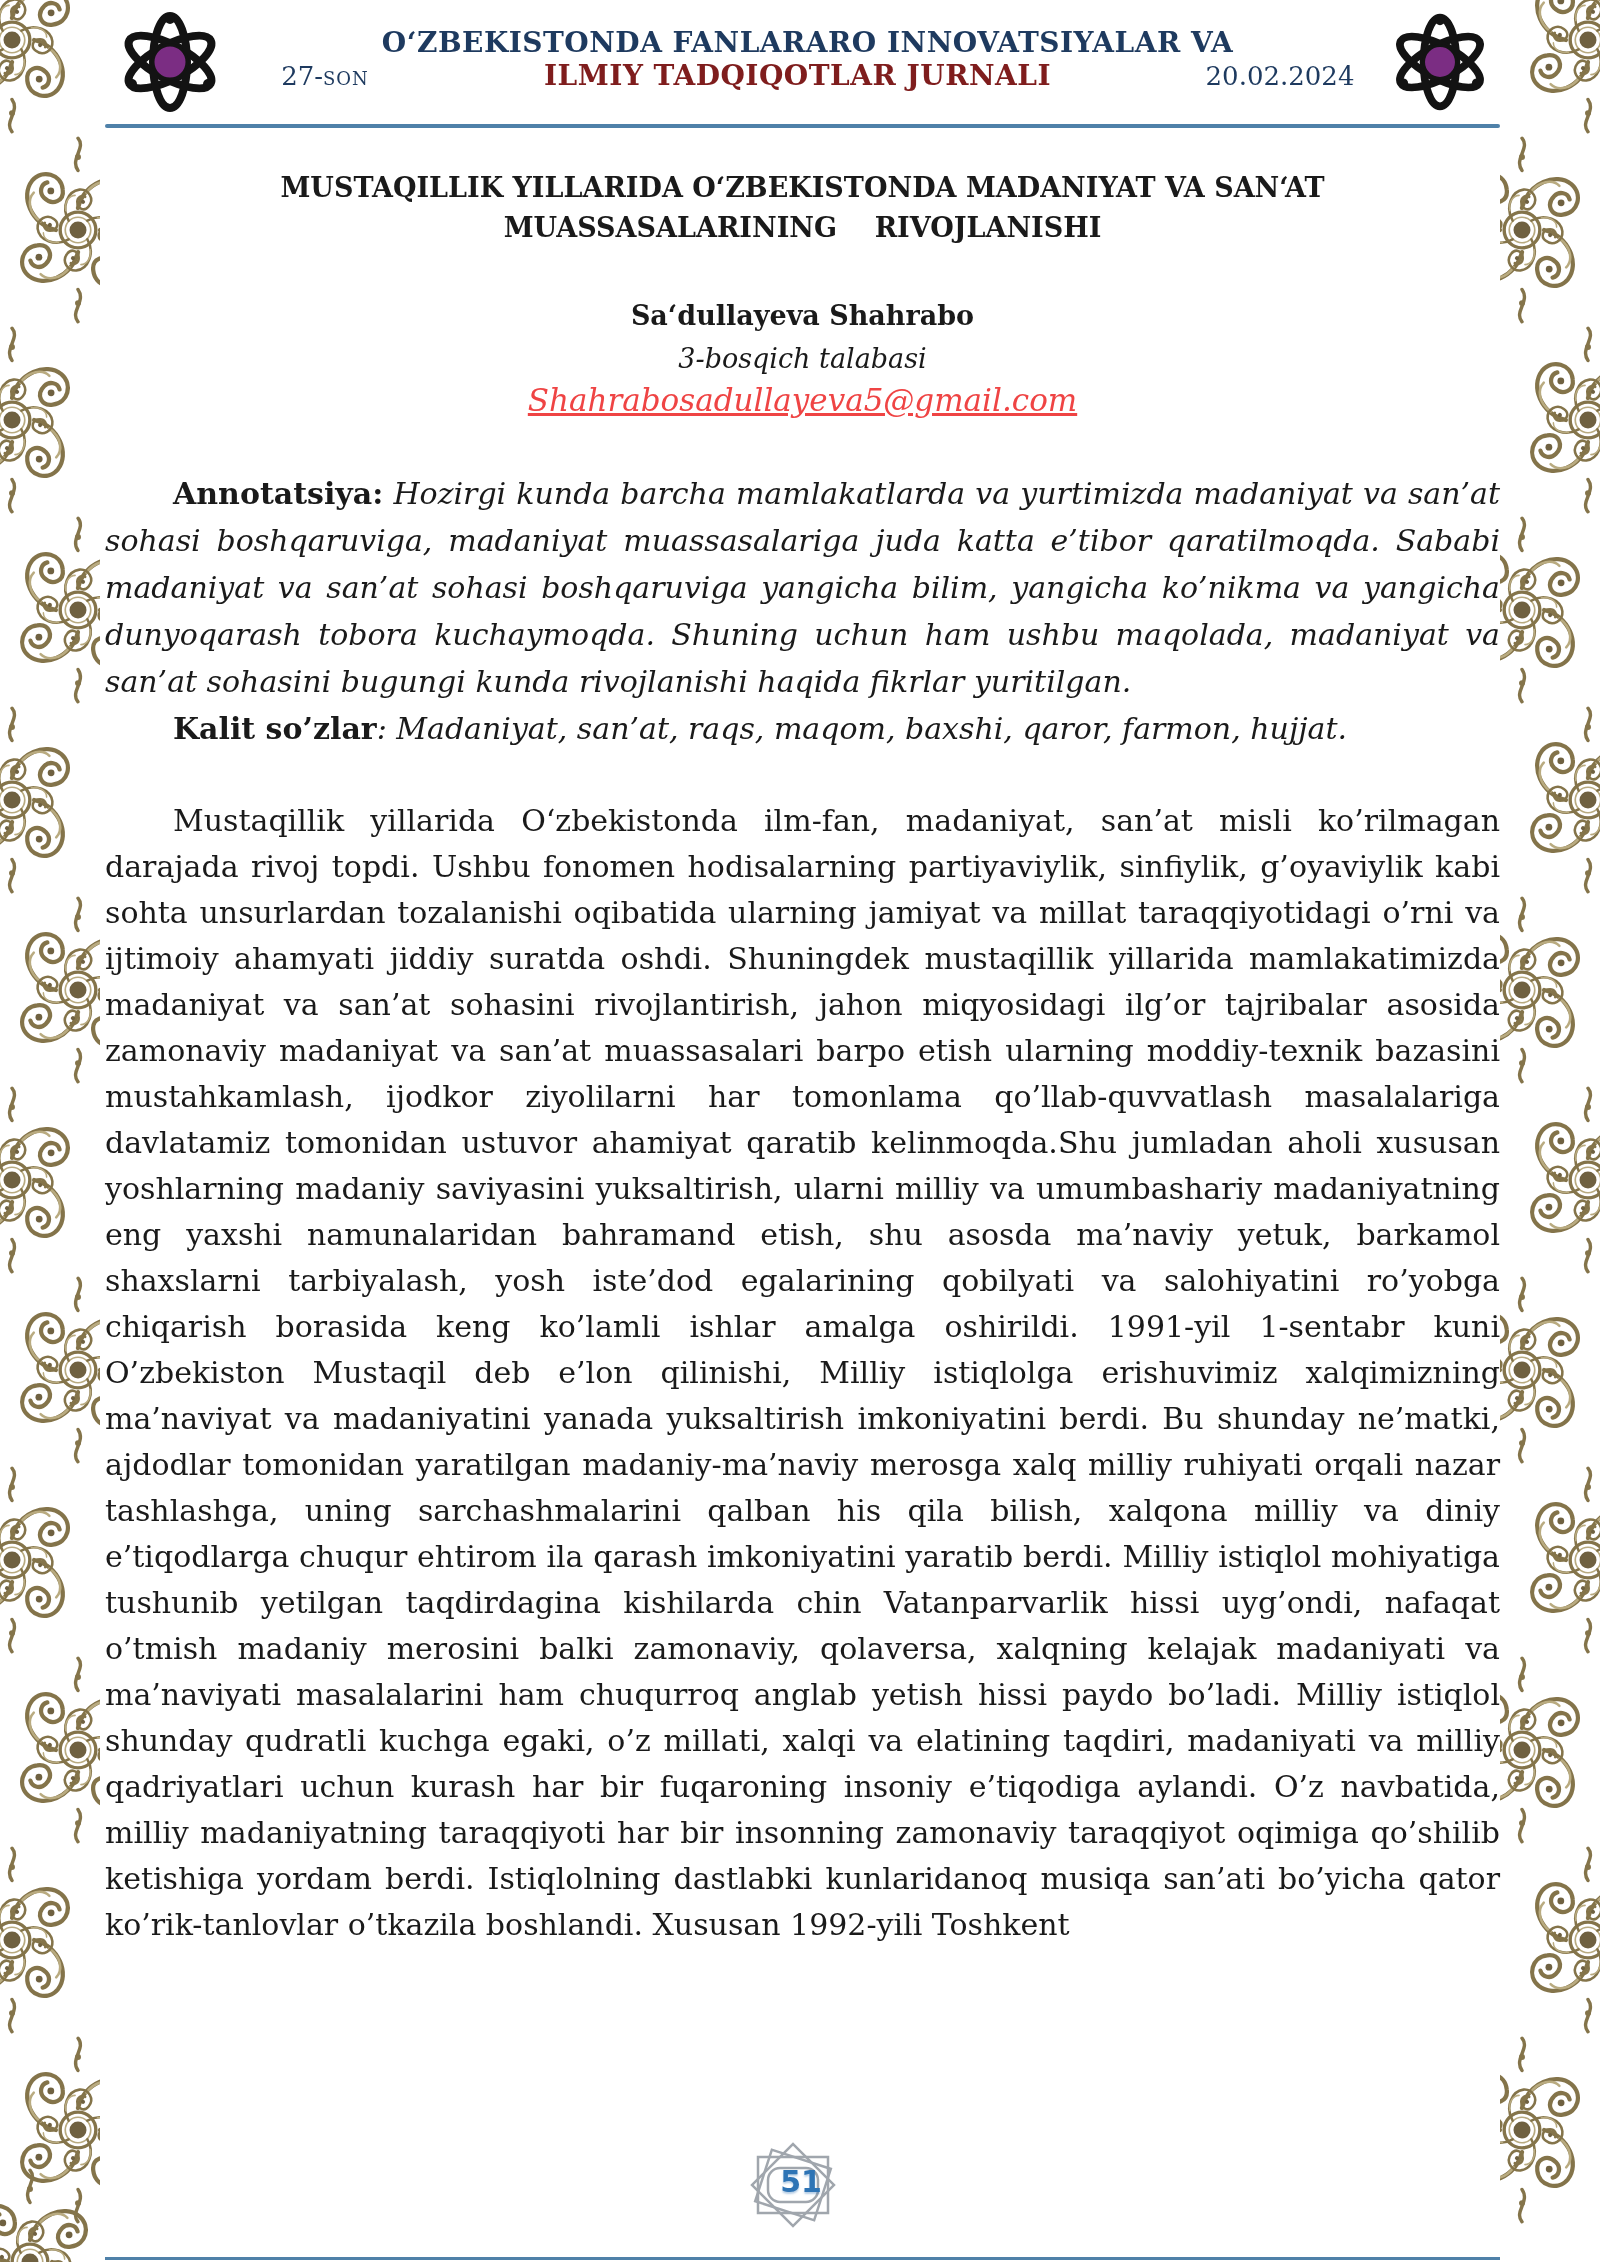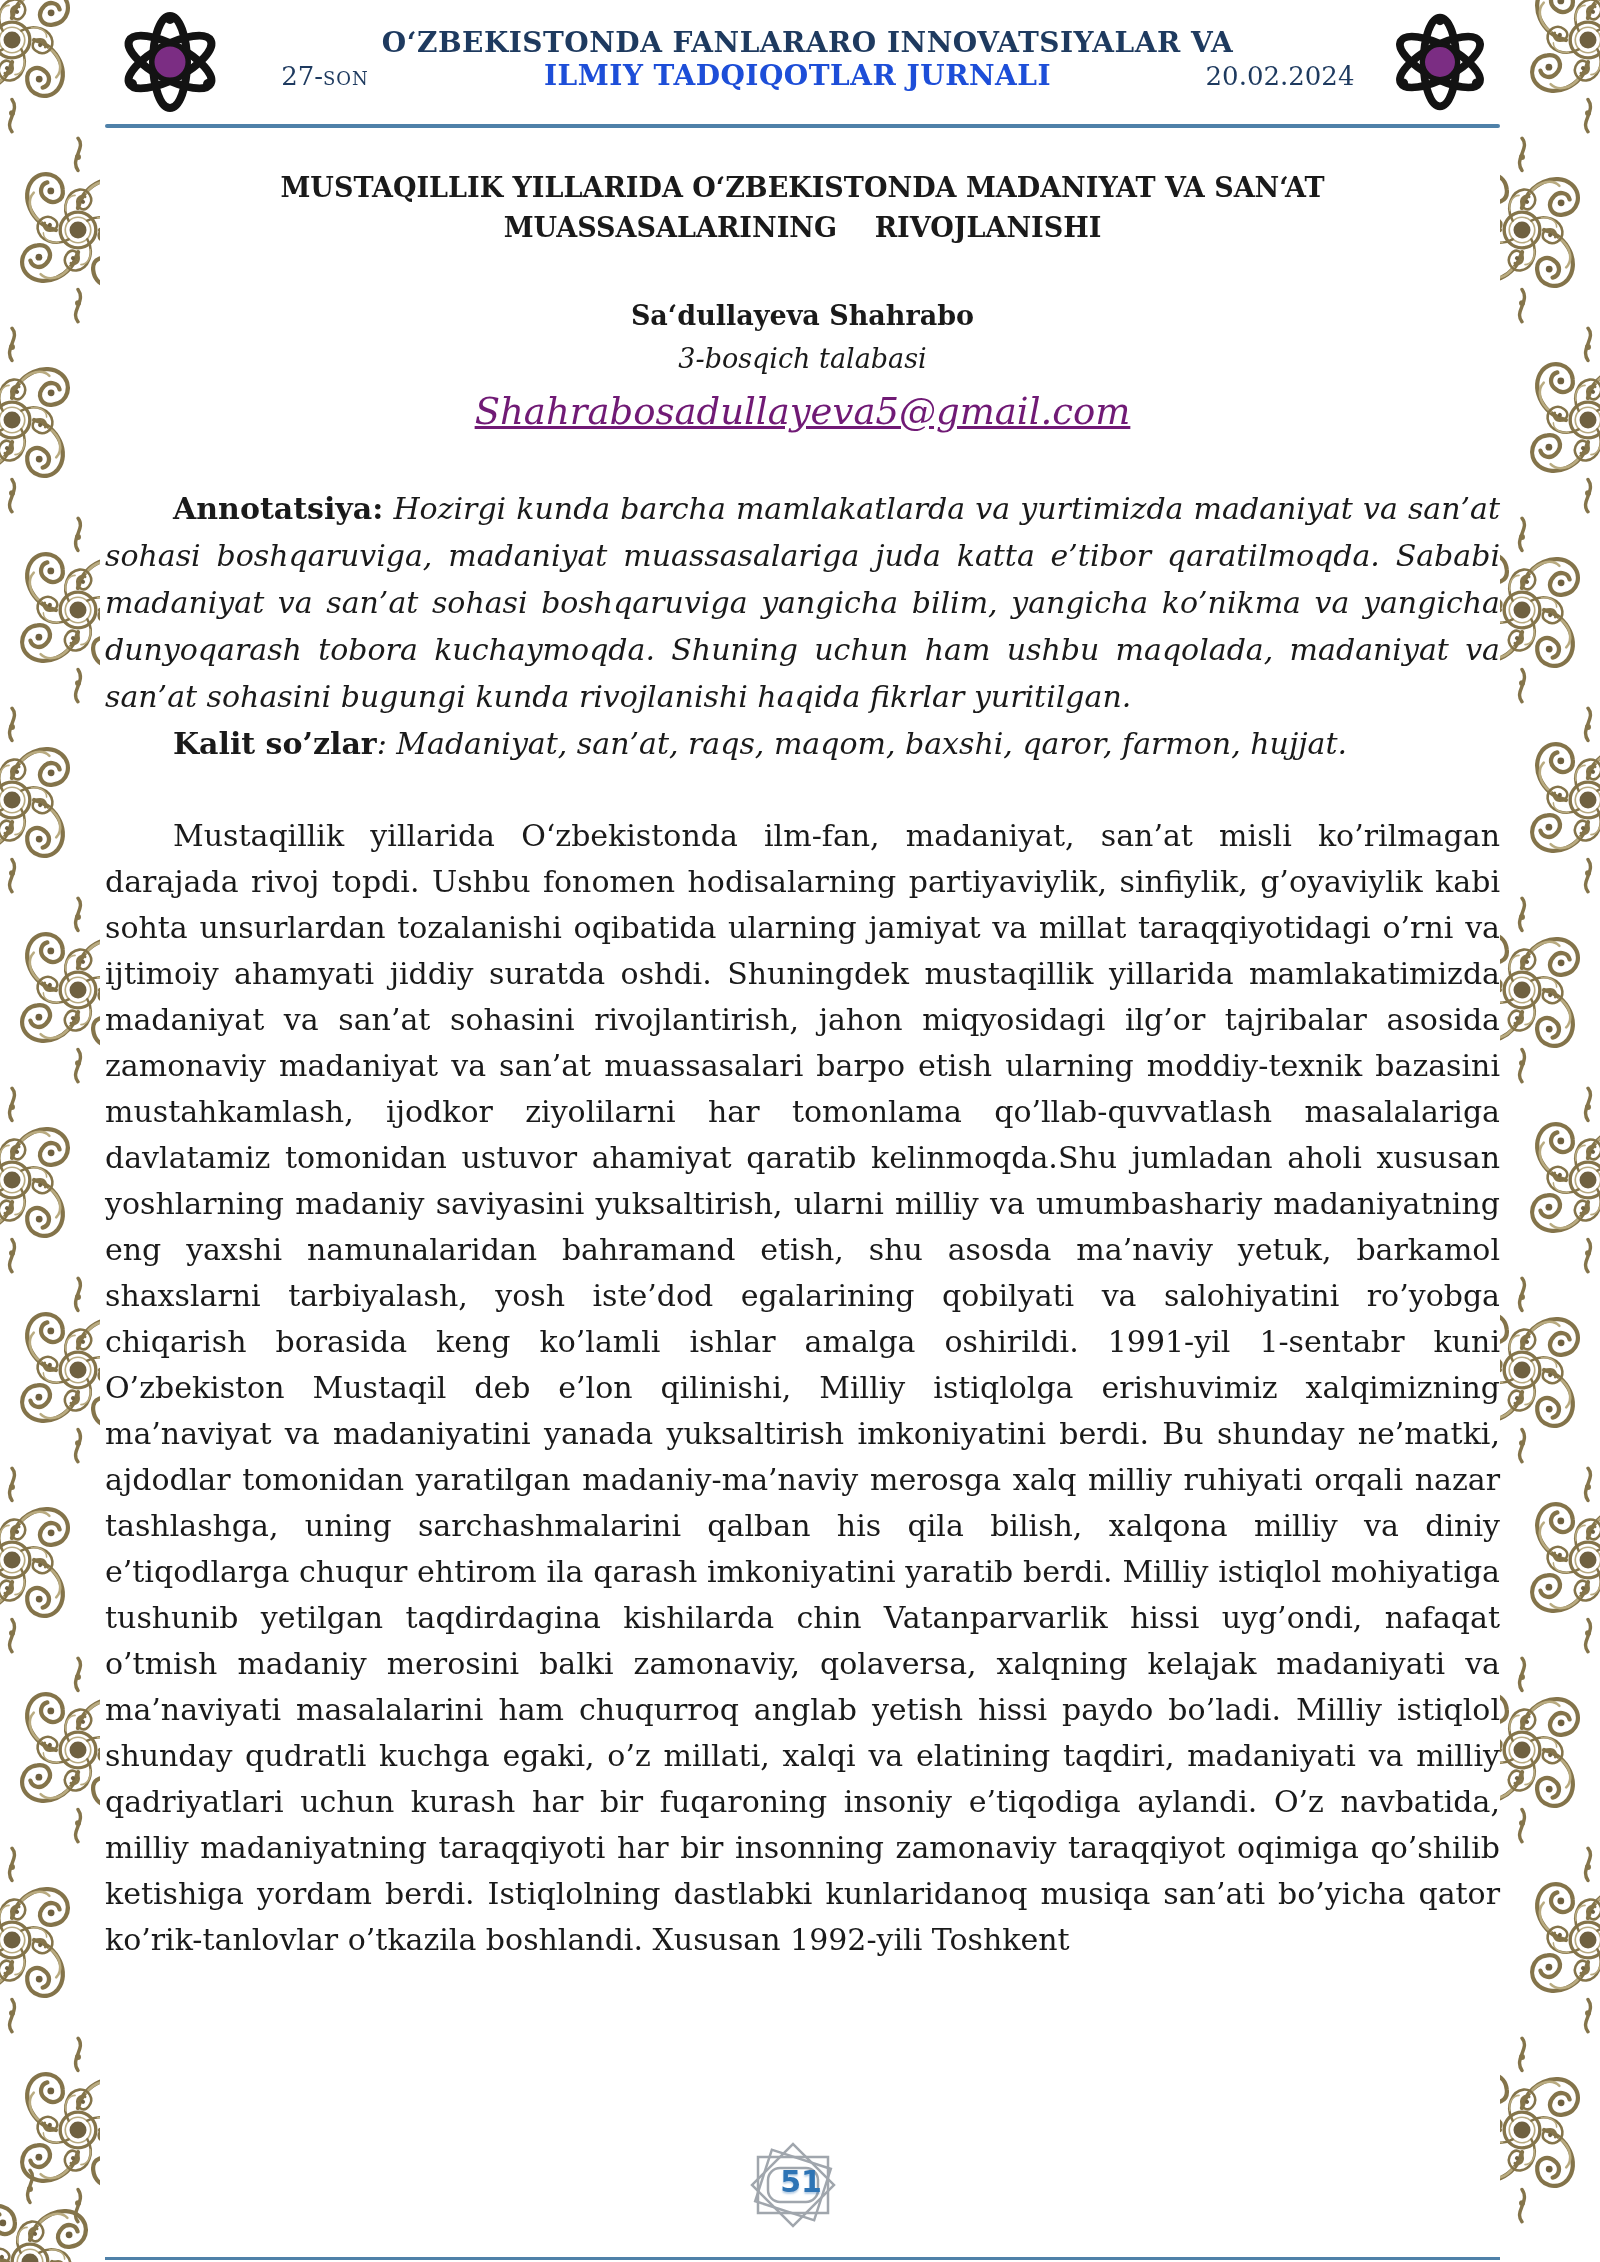--- a/index.html
+++ b/index.html
@@ -18,31 +18,31 @@
   .logo-box{width:130px;flex:0 0 auto;display:flex;justify-content:center;}
   .logo-box.right{width:120px;}
   .head-center{flex:1;padding-top:16px;}
   .head-line1{
     text-align:center;font-weight:bold;font-size:28px;letter-spacing:.5px;
     color:#1e3a5f;
   }
   .head-line2-row{display:flex;align-items:baseline;}
   .issue{flex:0 0 180px;text-align:center;color:#1e3a5f;font-size:26px;}
   .issue .small{font-size:18px;letter-spacing:1px;}
-  .head-line2{flex:1;text-align:center;font-weight:bold;font-size:28px;letter-spacing:.5px;color:#1d4ed8;}
+  .head-line2{flex:1;text-align:center;font-weight:bold;font-size:28px;letter-spacing:.5px;color:#7f1d1d;}
   .head-date{flex:0 0 200px;text-align:center;color:#1e3a5f;font-size:26px;}
   .head-rule{height:4px;background:#4f81a9;margin-top:10px;border-radius:2px;}
   .bottom-rule{position:absolute;left:105px;right:100px;bottom:2px;height:3px;background:#4f81a9;}
   
   .article-title{margin-top:40px;text-align:center;font-weight:bold;font-size:27px;line-height:40px;white-space:pre-wrap;}
   .author-block{margin-top:52px;text-align:center;}
   .author-name{font-weight:bold;font-size:27px;}
   .author-aff{font-style:italic;font-size:27px;margin-top:14px;}
   .author-role{font-style:italic;font-size:27px;margin-top:12px;}
-  .author-email{display:inline-block;font-style:italic;font-size:37px;margin-top:16px;color:#701a75;text-decoration:underline;}
+  .author-email{display:inline-block;font-style:italic;font-size:31px;margin-top:8px;color:#ef4444;text-decoration:underline;}
   
   .abstract{margin-top:52px;font-size:30px;line-height:47px;text-align:justify;}
   .abstract .lead{font-weight:bold;font-style:normal;}
   .abstract .itext{font-style:italic;}
   .indent{display:inline-block;width:68px;}
   .keywords{font-size:30px;line-height:47px;text-align:justify;}
   .keywords .lead{font-weight:bold;}
   .keywords .itext{font-style:italic;}
   .body-par{margin-top:46px;font-size:30px;line-height:46px;text-align:justify;text-align-last:left;}
   

